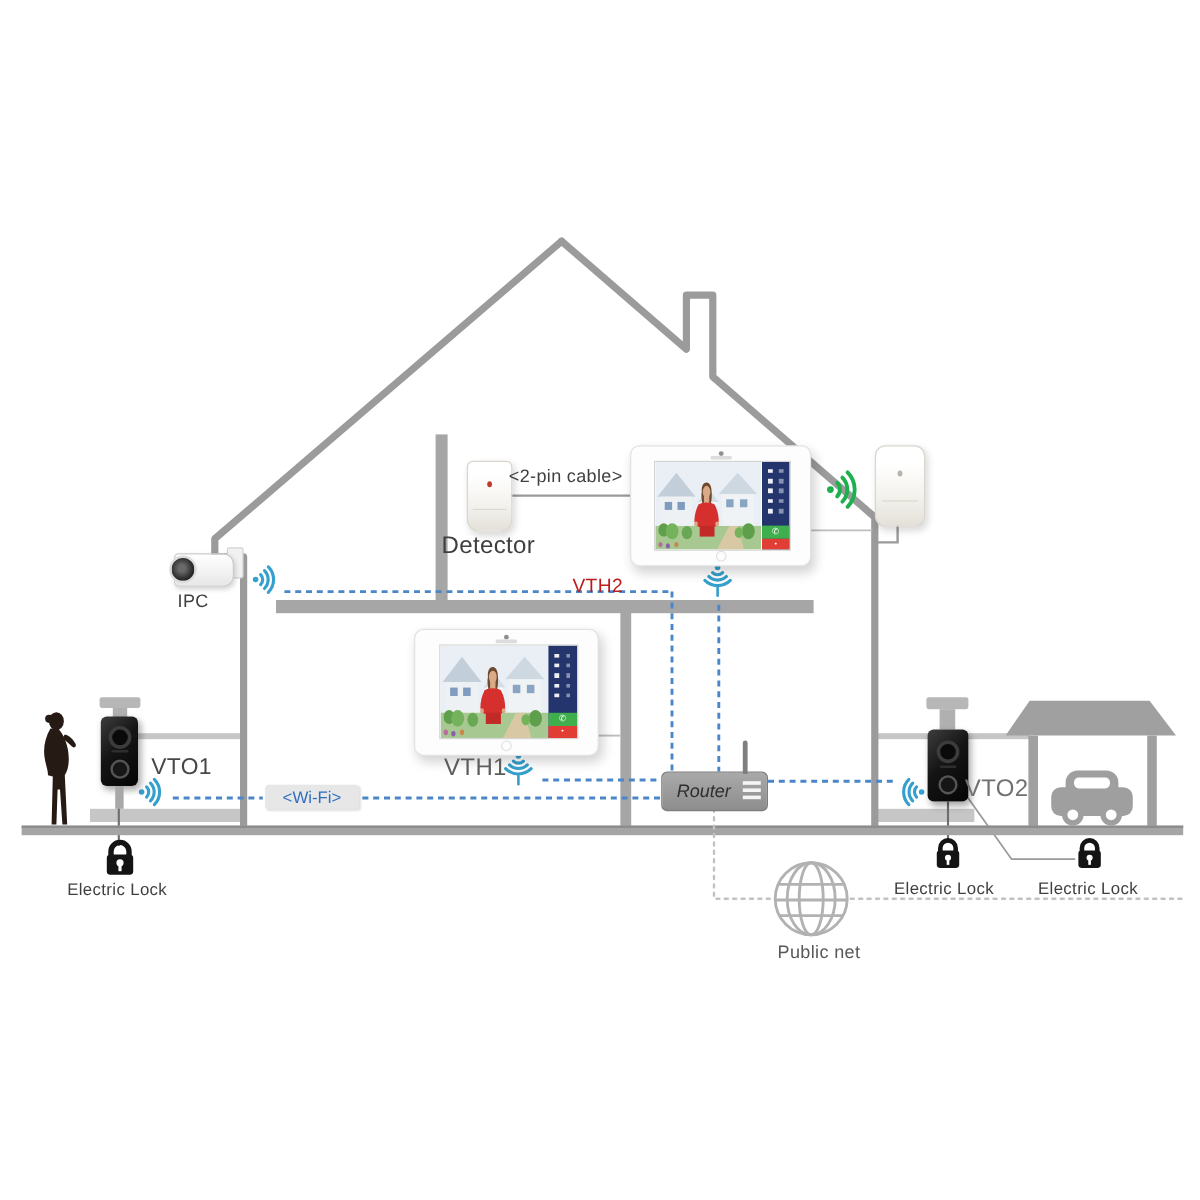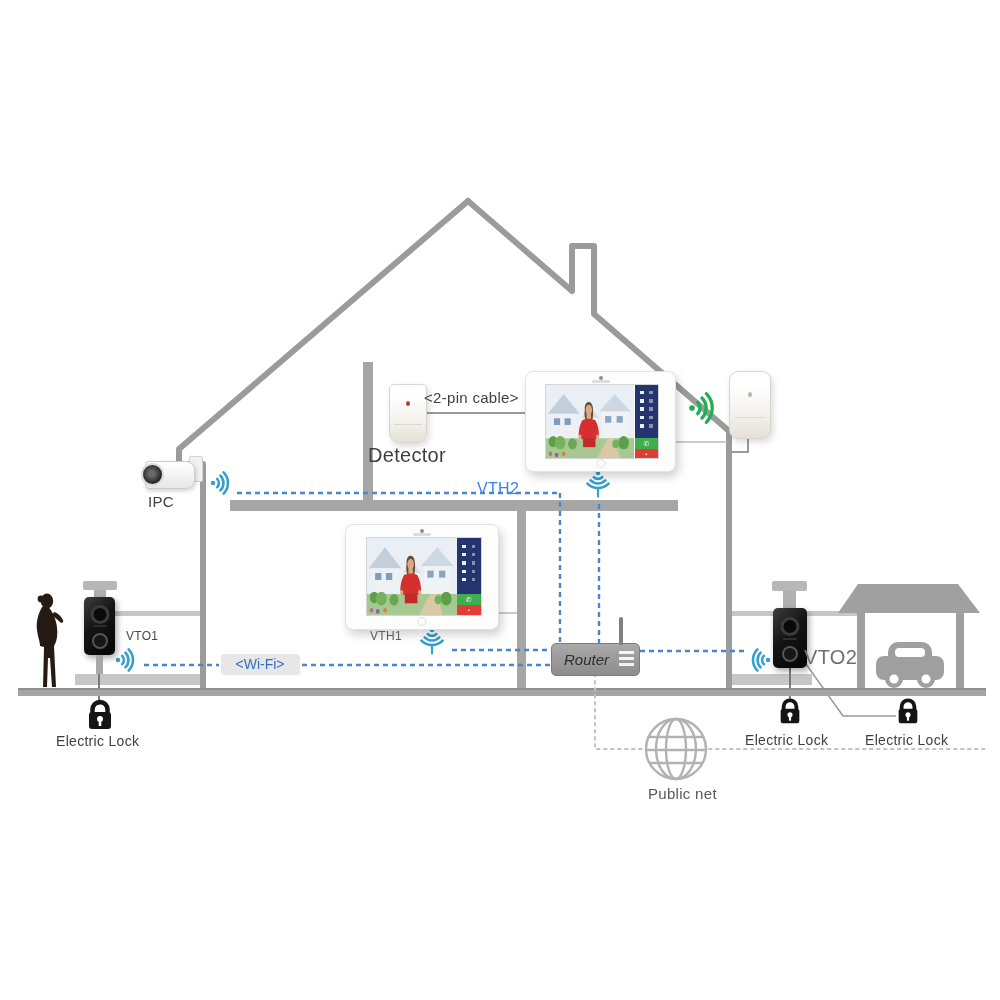--- a/index.html
+++ b/index.html
@@ -361,22 +361,22 @@
     <span class="label">Router</span>
   </div>
 
   <div class="chip">
     <span>&lt;Wi-Fi&gt;</span>
   </div>
 
   <div class="lbl" style="left:148px;top:493px;width:64px">IPC</div>
   <div class="lbl" style="left:368px;top:444px;width:74px;font-size:20px">Detector</div>
   <div class="lbl" style="left:424px;top:389px;width:102px">&lt;2-pin cable&gt;</div>
-  <div class="lbl" style="left:477px;top:480px;width:48px;font-size:16px;color:#3b82f6">VTH2</div>
-  <div class="lbl" style="left:370px;top:629px;width:50px;font-size:12px;color:#5c5c5c">VTH1</div>
-  <div class="lbl" style="left:126px;top:629px;width:50px;font-size:12px;color:#474747">VTO1</div>
+  <div class="lbl" style="left:477px;top:480px;width:48px;font-size:16px;color:#b91c1c">VTH2</div>
+  <div class="lbl" style="left:370px;top:629px;width:50px;font-size:20px;color:#5c5c5c">VTH1</div>
+  <div class="lbl" style="left:126px;top:629px;width:50px;font-size:19px;color:#474747">VTO1</div>
   <div class="lbl" style="left:804px;top:646px;width:52px;font-size:20px;color:#707070">VTO2</div>
   <div class="lbl" style="left:56px;top:733px;width:90px;font-size:14px">Electric Lock</div>
   <div class="lbl" style="left:745px;top:732px;width:92px;font-size:14px">Electric Lock</div>
   <div class="lbl" style="left:865px;top:732px;width:92px;font-size:14px">Electric Lock</div>
   <div class="lbl" style="left:648px;top:785px;width:82px;color:#585858">Public net</div>
 
 </div>
 
 </body></html>

